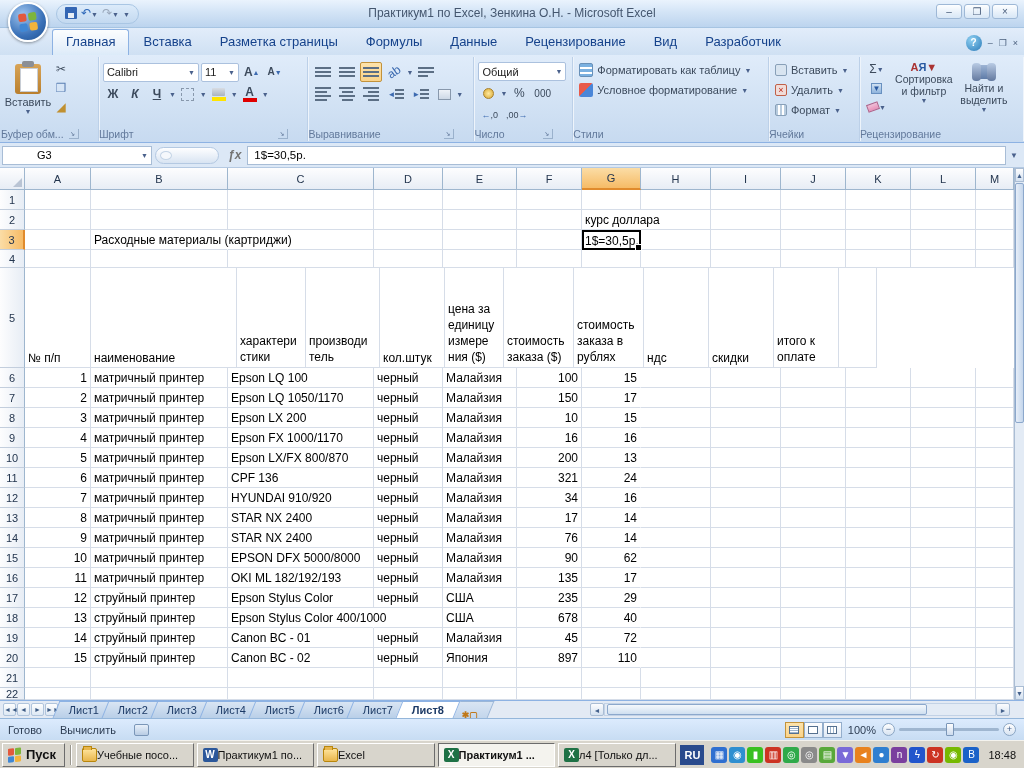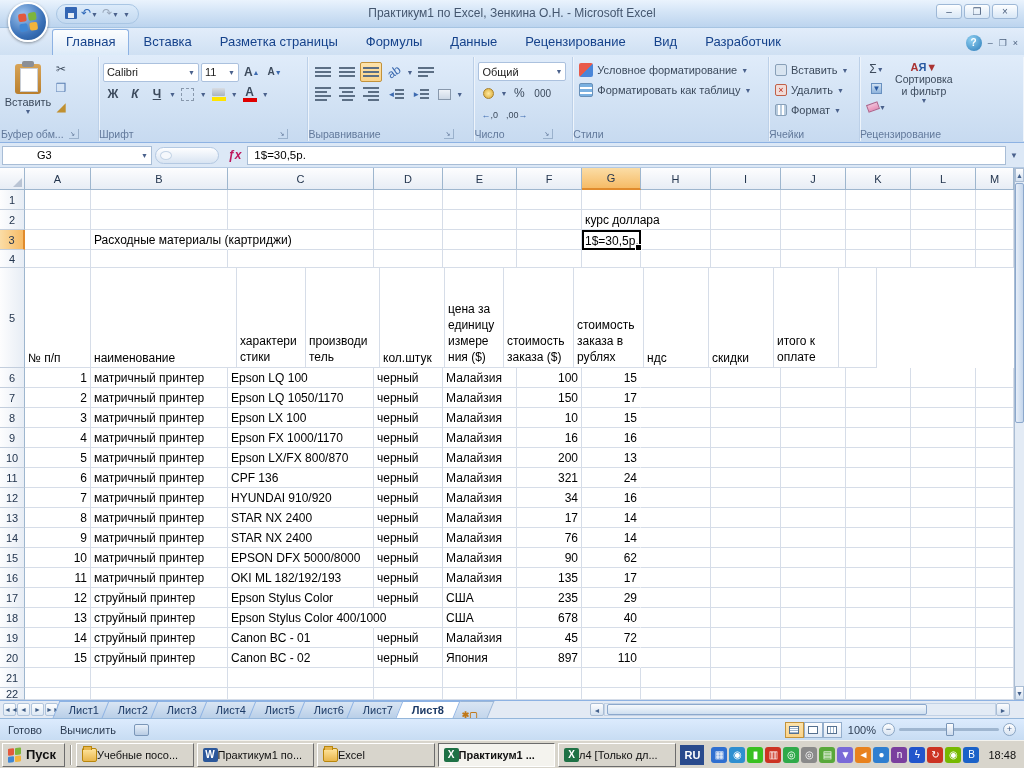--- a/index.html
+++ b/index.html
@@ -78,21 +78,21 @@
 
   
   .fbar { position:absolute; left:0; top:143px; width:1024px; height:25px; background:#dce8f6;
     border-bottom:1px solid #b4c9e2; display:flex; align-items:center; padding:2px 2px; }
   .namebox { width:150px; height:19px; background:#fff; border:1px solid #a8bdd6; display:flex;
     align-items:center; font-size:11px; padding-left:34px; }
   .namebox .dd{margin-left:auto;margin-right:3px;}
   .fxpill { width:64px; height:17px; border-radius:9px; background:linear-gradient(#fefeff,#d8e4f2);
     border:1px solid #b4c9e2; margin:0 3px; position:relative; }
   .fxpill::before { content:''; position:absolute; left:4px; top:3px; width:10px; height:7px; border-radius:50%; background:#f5f8fc; border:1px solid #c4d4e6;}
-  .fx { font-size:12px; font-style:italic; font-weight:bold; color:#be185d; padding:0 6px; }
+  .fx { font-size:12px; font-style:italic; font-weight:bold; color:#737373; padding:0 6px; }
   .finput { flex:1; height:19px; background:#fff; border:1px solid #a8bdd6; font-size:11.5px; padding:2px 6px; color:#000; }
   .fexp { width:16px; text-align:center; font-size:8px; color:#4a618c; }
 
   
   .sheet { position:absolute; left:0; top:168px; width:1014px; height:532px; background:#fff; overflow:hidden; }
   .chrow { display:flex; height:22px; }
   .corner { width:25px; height:22px; background:linear-gradient(#fdfdfe,#e7edf5); border-right:1px solid #9eb6ce;
     border-bottom:1px solid #9eb6ce; position:relative; }
   .corner::after{content:'';position:absolute;right:2px;bottom:2px;border-left:9px solid transparent;border-bottom:9px solid #b9c4d4;}
   .ch { height:22px; display:flex; align-items:center; justify-content:center; font-size:11px; color:#23354e;
@@ -397,27 +397,27 @@
         <span class="ibtn" style="font-size:9px">
             <span>,00</span>
             <span style="color:#3c6ab0">→</span>
           </span>
       </div>
       <div class="glabel"><span>Число</span><i class="dlg">↘</i></div>
     </div>
 
     <div class="rgroup" style="width:198px">
       <div class="rowbtn">
+        <span class="mini" style="background:repeating-linear-gradient(#7ab0e0 0 3px,#fff 3px 5px);border:1px solid #6890b8"></span>
+        <span>Форматировать как таблицу</span>
+          <span class="dda">▼</span>
+      </div>
+      <div class="rowbtn">
         <span class="mini" style="background:linear-gradient(135deg,#e85a4a 50%,#4a86d8 50%)"></span>
         <span>Условное форматирование</span>
-          <span class="dda">▼</span>
-      </div>
-      <div class="rowbtn">
-        <span class="mini" style="background:repeating-linear-gradient(#7ab0e0 0 3px,#fff 3px 5px);border:1px solid #6890b8"></span>
-        <span>Форматировать как таблицу</span>
           <span class="dda">▼</span>
       </div>
       <div class="glabel"><span>Стили</span></div>
     </div>
 
     <div class="rgroup" style="width:92px">
       <div class="rowbtn">
         <span class="mini" style="width:12px;height:12px;background:#d8e4f0;border:1px solid #88a0b8"></span>
         <span>Вставить</span>
           <span class="dda">▼</span>
@@ -446,20 +446,25 @@
               <i style="width:11px;height:11px;background:linear-gradient(#cfe0f2,#8fb4dc);border:1px solid #6890c0;color:#2858a0;font-size:8px;line-height:10px;text-align:center;display:block">▼</i>
             </span>
           <span class="ibtn">
               <i style="width:12px;height:8px;background:linear-gradient(#f0c0d8,#e890b8);border:1px solid #b06088;transform:rotate(-20deg);display:block"></i>
               <span class="dda">▼</span>
             </span>
         </div>
         <div class="bigbtn" style="width:62px">
           <span class="funnel">А<span style="color:#2858a0">Я</span>▼</span>
           <span class="two">Сортировка и фильтр</span>
+            <span class="dda">▼</span>
+        </div>
+        <div class="bigbtn" style="width:58px">
+          <span class="binoc"></span>
+          <span class="two">Найти и выделить</span>
             <span class="dda">▼</span>
         </div>
       </div>
       <div class="glabel"><span>Рецензирование</span></div>
     </div>
   </div>
 
   <div class="fbar">
     <div class="namebox">
         <span>G3</span>
@@ -608,21 +613,21 @@
           <div class="cell" style="width: 70px;"></div>
           <div class="cell" style="width: 65px;"></div>
           <div class="cell" style="width: 65px;"></div>
           <div class="cell" style="width: 65px;"></div>
           <div class="cell" style="width: 38px;"></div>
         </div>
         <div class="srow" style="height: 20px;">
           <div class="rh">8</div>
           <div class="cell num" style="width: 66px;">3</div>
           <div class="cell" style="width: 137px;">матричный принтер</div>
-          <div class="cell" style="width: 146px;">Epson LX 100</div>
+          <div class="cell" style="width: 146px;">Epson LX 200</div>
           <div class="cell" style="width: 69px;">черный</div>
           <div class="cell" style="width: 74px;">Малайзия</div>
           <div class="cell num" style="width: 65px;">10</div>
           <div class="cell num spill" style="width: 59px;">15</div>
           <div class="cell" style="width: 70px;"></div>
           <div class="cell" style="width: 70px;"></div>
           <div class="cell" style="width: 65px;"></div>
           <div class="cell" style="width: 65px;"></div>
           <div class="cell" style="width: 65px;"></div>
           <div class="cell" style="width: 38px;"></div>

